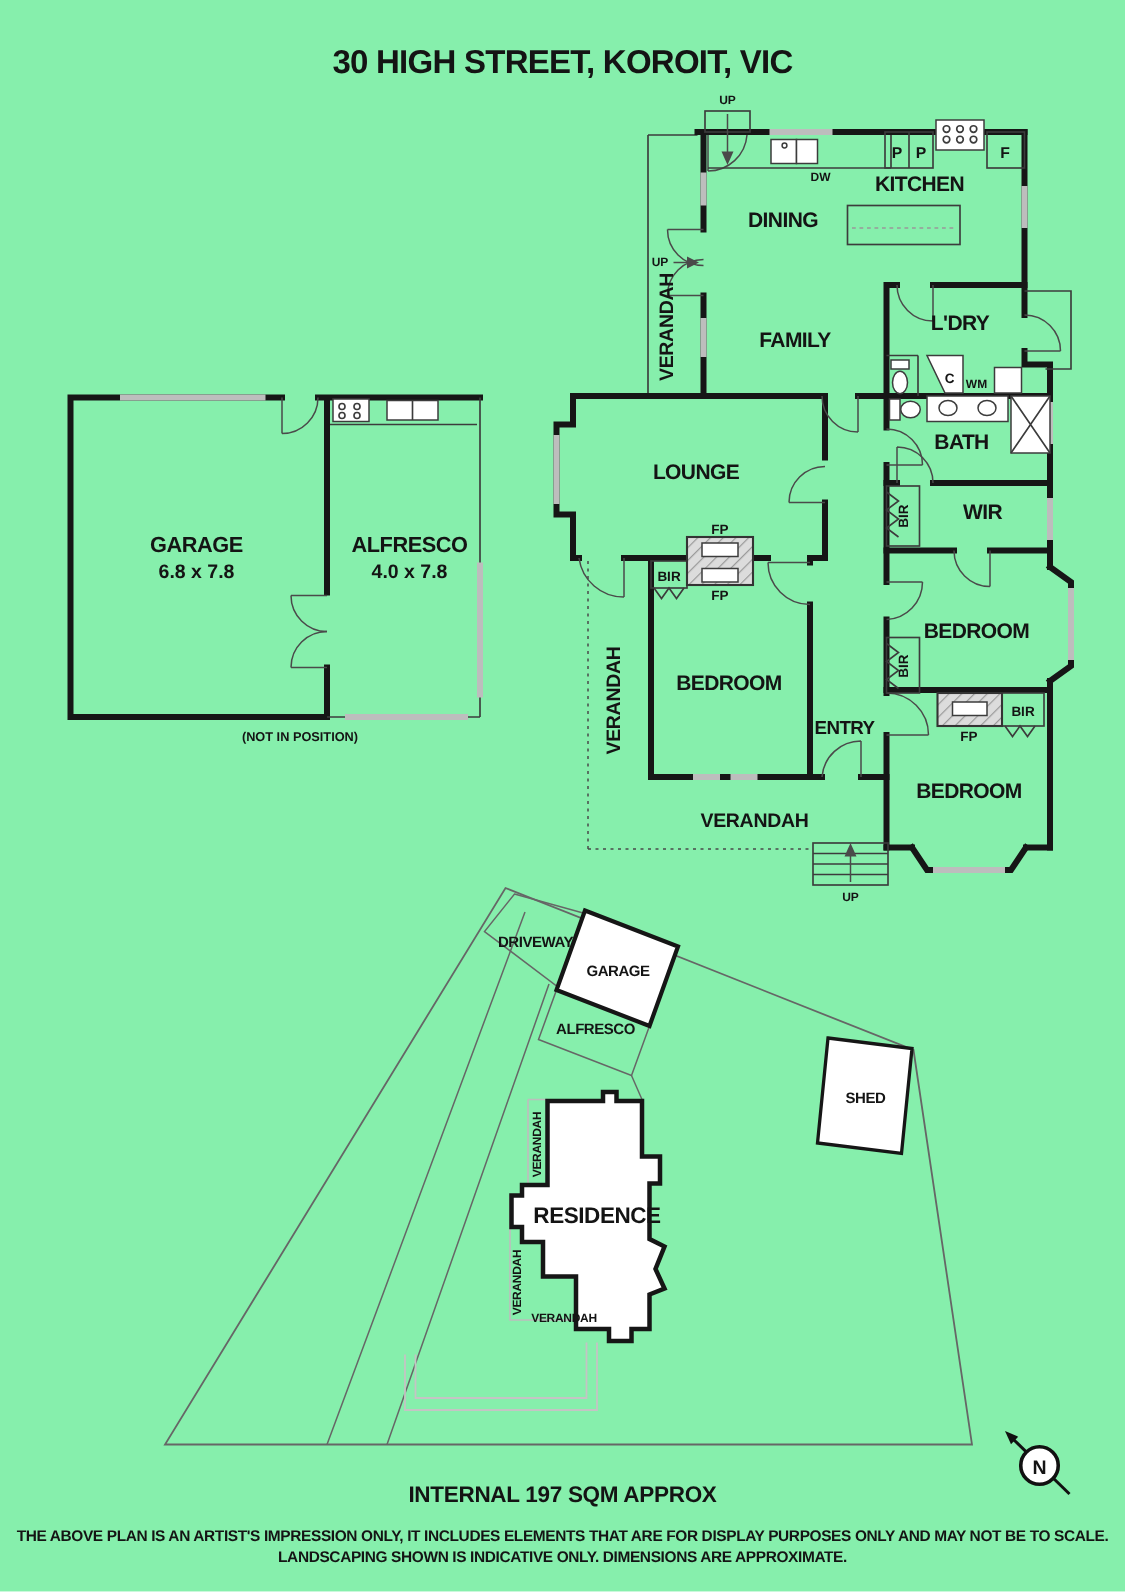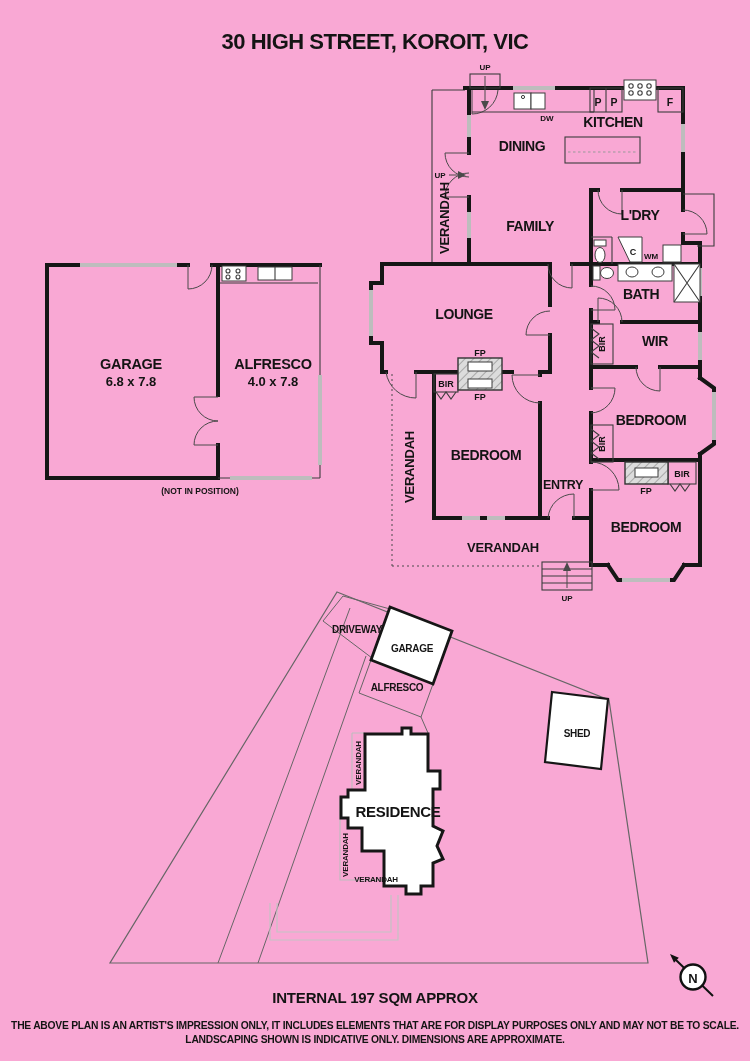--- a/index.html
+++ b/index.html
@@ -1,16 +1,16 @@
 <!DOCTYPE html>
 <html><head>
 <meta charset="utf-8">
 <style>
   html,body{margin:0;padding:0;background:#fff;}
-  #page{position:relative;width:750px;height:1061px;background:#f9a8d4;overflow:hidden;}
+  #page{position:relative;width:750px;height:1061px;background:#86efac;overflow:hidden;}
   svg{display:block;}
   text{font-family:"Liberation Sans",sans-serif;font-weight:bold;fill:#141414;
        text-anchor:middle;dominant-baseline:central;}
   .title{font-size:22px;letter-spacing:-0.5px;}
   .rm{font-size:14px;letter-spacing:-0.4px;}
   .rm-sm{font-size:12.5px;letter-spacing:-0.4px;}
   .ver{font-size:13px;letter-spacing:-0.2px;}
   .sm{font-size:9px;}
   .xs{font-size:8px;}
   .p{font-size:10.5px;}

